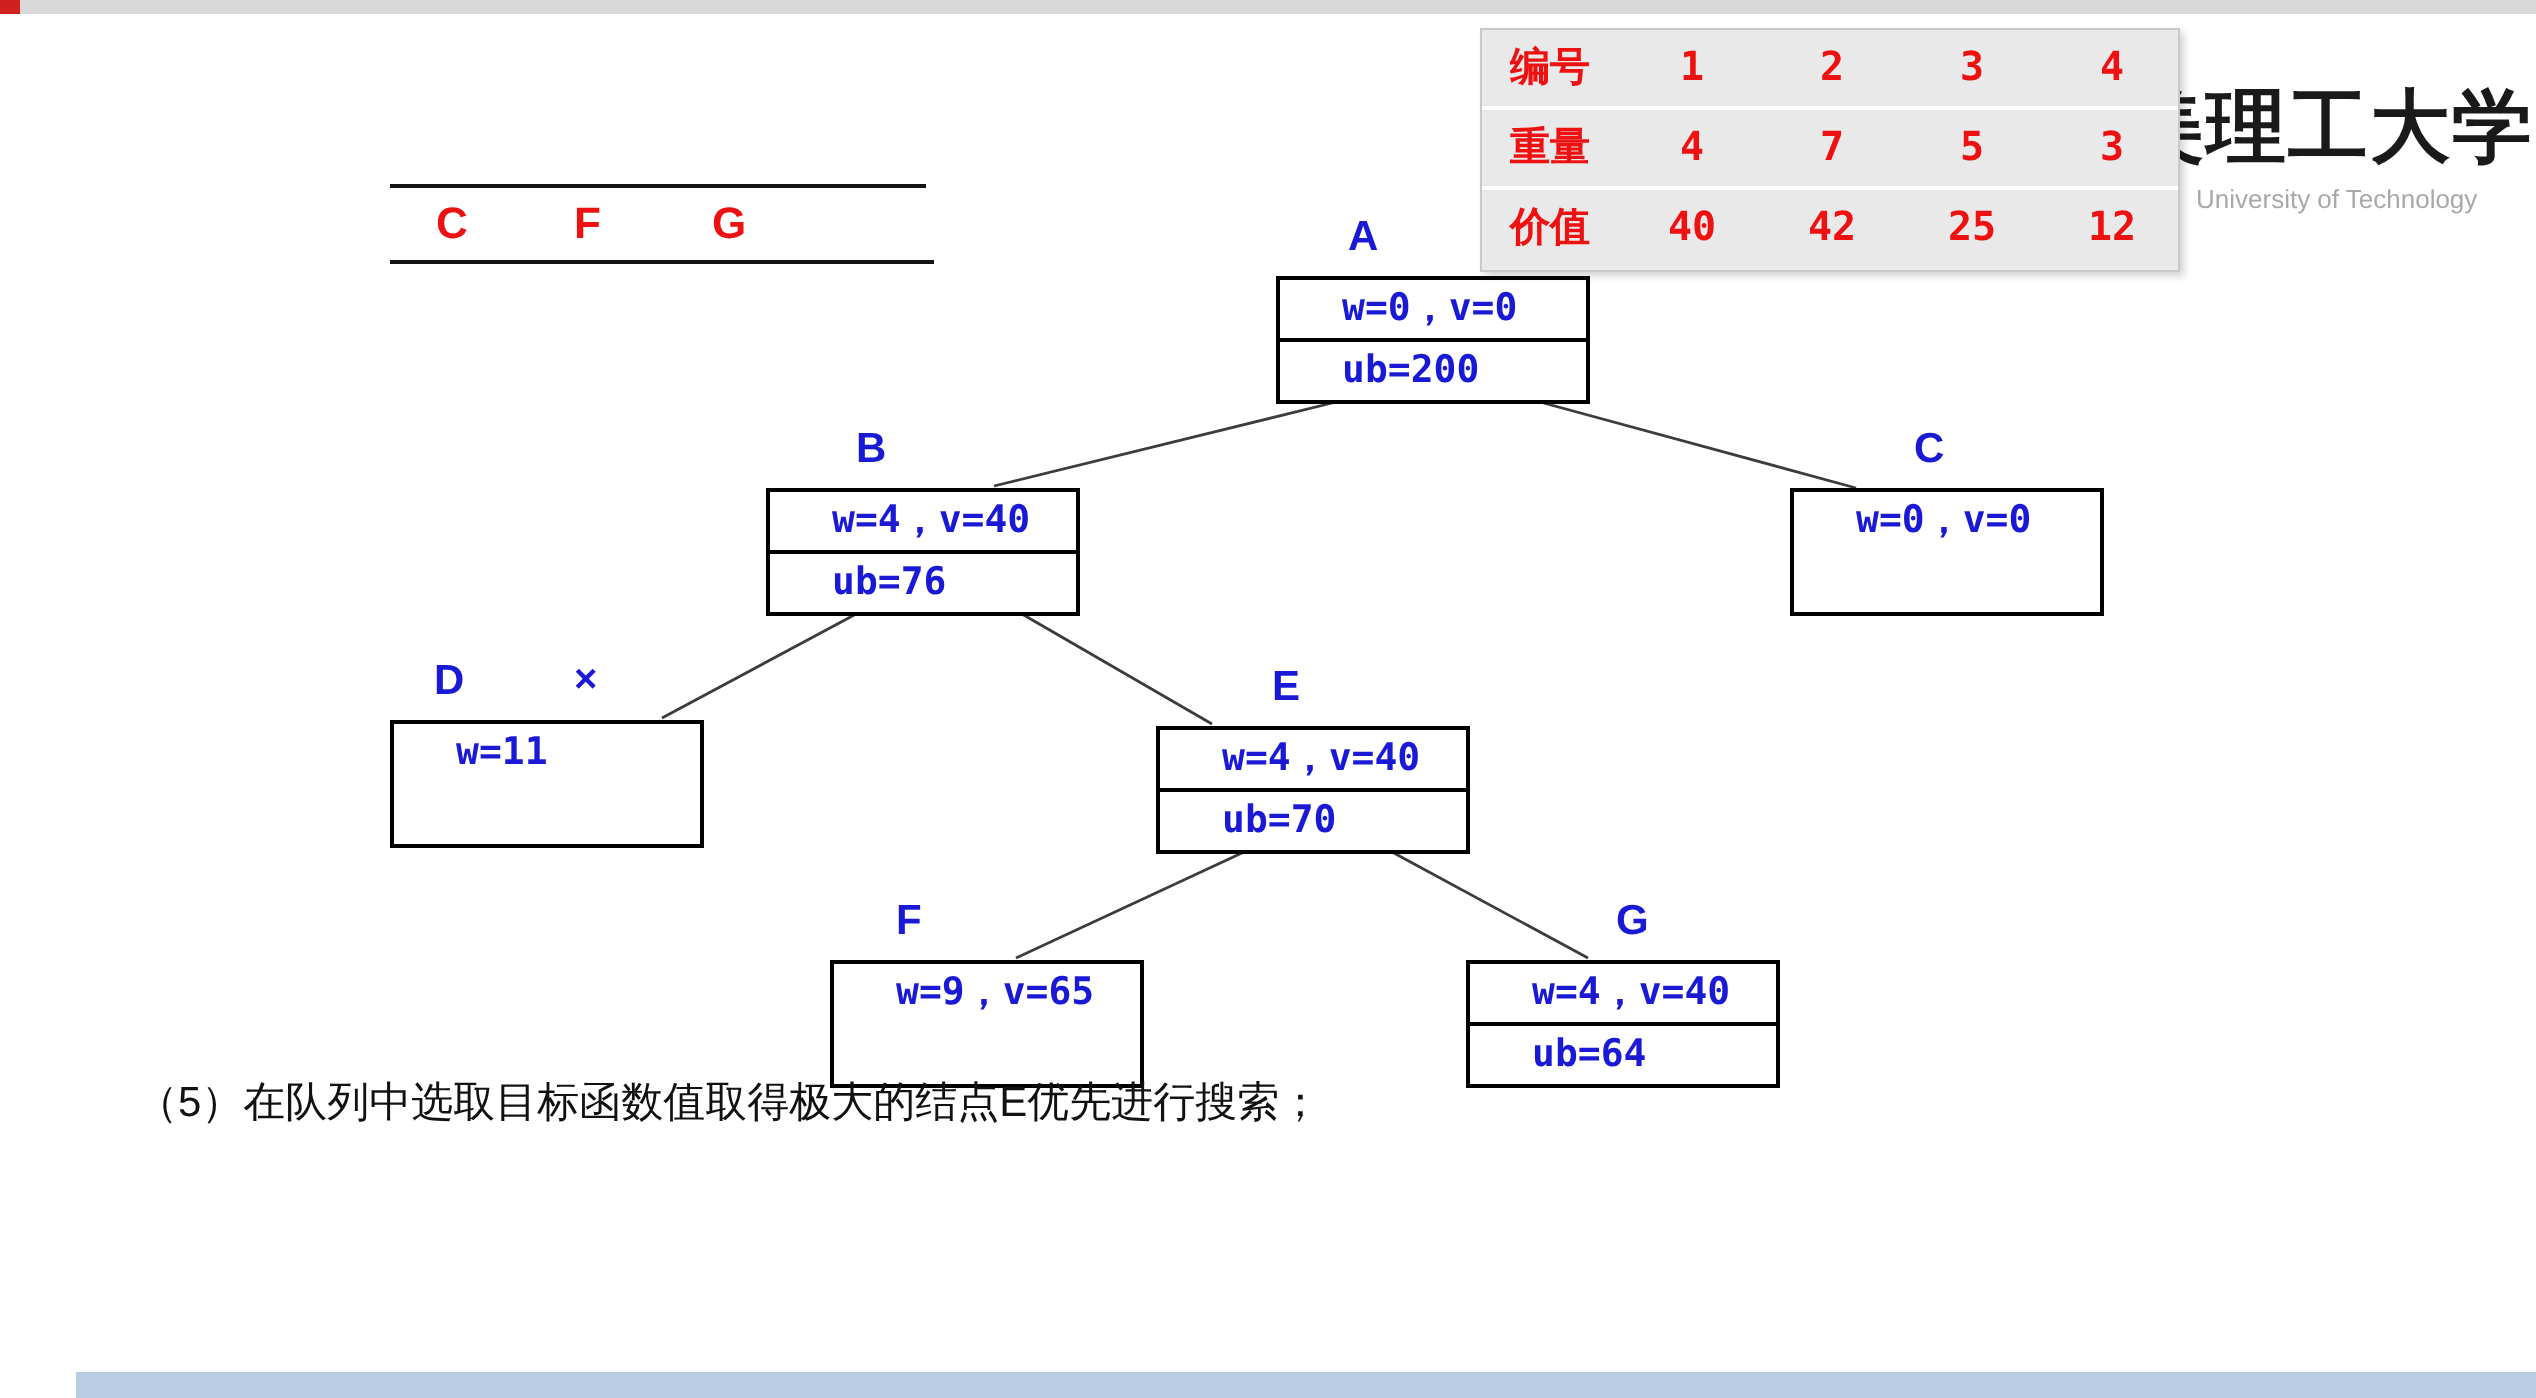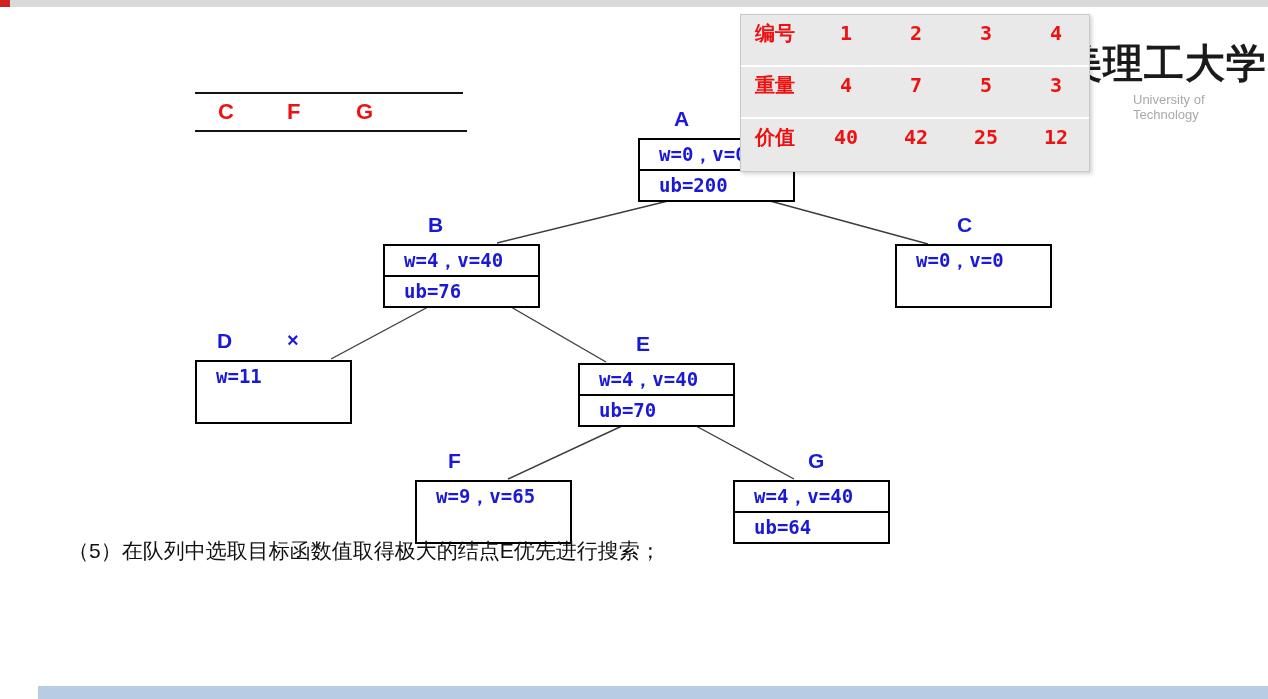--- a/index.html
+++ b/index.html
@@ -12,45 +12,45 @@
   
   .top-strip { position:absolute; left:0; top:0; width:1268px; height:7px; background:#d9d9d9; }
   .top-strip-red { position:absolute; left:0; top:0; width:10px; height:7px; background:#d02020; }
   
   .bottom-bar { position:absolute; left:38px; top:686px; width:1230px; height:13px; background:#b8cce4; }
 
   
   .logo-cn { position:absolute; left:1062px; top:36px; width:215px; z-index:1;
     font-family:"DejaVu Serif", serif; font-weight:bold; font-size:40px; color:#1a1a1a;
     letter-spacing:1px; white-space:nowrap; }
-  .logo-en { position:absolute; left:1133px; top:92px; z-index:1;
+  .logo-en { position:absolute; left:1098px; top:92px; z-index:1;
     font-size:13px; color:#a9a9a9; }
 
   
   .items-table { position:absolute; left:740px; top:14px; width:350px; z-index:3;
     background:#e9e9e9; border:1px solid #c9c9c9; box-shadow:2px 2px 4px rgba(0,0,0,.18); }
   .trow { display:grid; grid-template-columns:70px 70px 70px 70px 70px;
-    height:52px; line-height:36px; border-bottom:2px solid #ffffff; }
+    height:40px; line-height:36px; border-bottom:2px solid #ffffff; }
   .trow:last-child { border-bottom:none; }
   .tlabel { padding-left:14px; font-weight:bold; font-size:20px; color:var(--red);
     font-family:"DejaVu Sans Mono", monospace; }
   .tnum { text-align:center; font-weight:bold; font-size:20px; color:var(--red);
     font-family:"DejaVu Sans Mono", monospace; }
 
   
   .queue-line { position:absolute; height:2px; background:#141414; }
   .qletter { position:absolute; top:99px; font-weight:bold; font-size:22px; color:var(--red); }
 
   
   .edges { position:absolute; left:0; top:0; width:1268px; height:699px; pointer-events:none; }
   .node { position:absolute; width:157px; }
   .nlabel { position:absolute; top:-31px; font-weight:bold; font-size:21px; color:var(--blue); }
   .ncross { position:absolute; top:-31px; font-weight:bold; font-size:20px; color:var(--blue); }
   .nbox { width:157px; height:64px; border:2px solid #000; background:#fff; }
-  .nrow { height:29px; line-height:29px; padding-left:19px; white-space:nowrap;
+  .nrow { height:29px; line-height:29px; padding-left:31px; white-space:nowrap;
     font-family:"DejaVu Sans Mono", monospace; font-weight:bold; font-size:19px; color:var(--blue); }
   .nrow.second { border-top:2px solid #000; }
 
   
   .step5 { position:absolute; left:68px; top:537px; font-size:21px; color:#111; }
   .step6 { position:absolute; left:57px; top:595px; width:1160px; font-size:21px;
     line-height:26.5px; color:#111; }
 </style>
 </head>
 <body>

